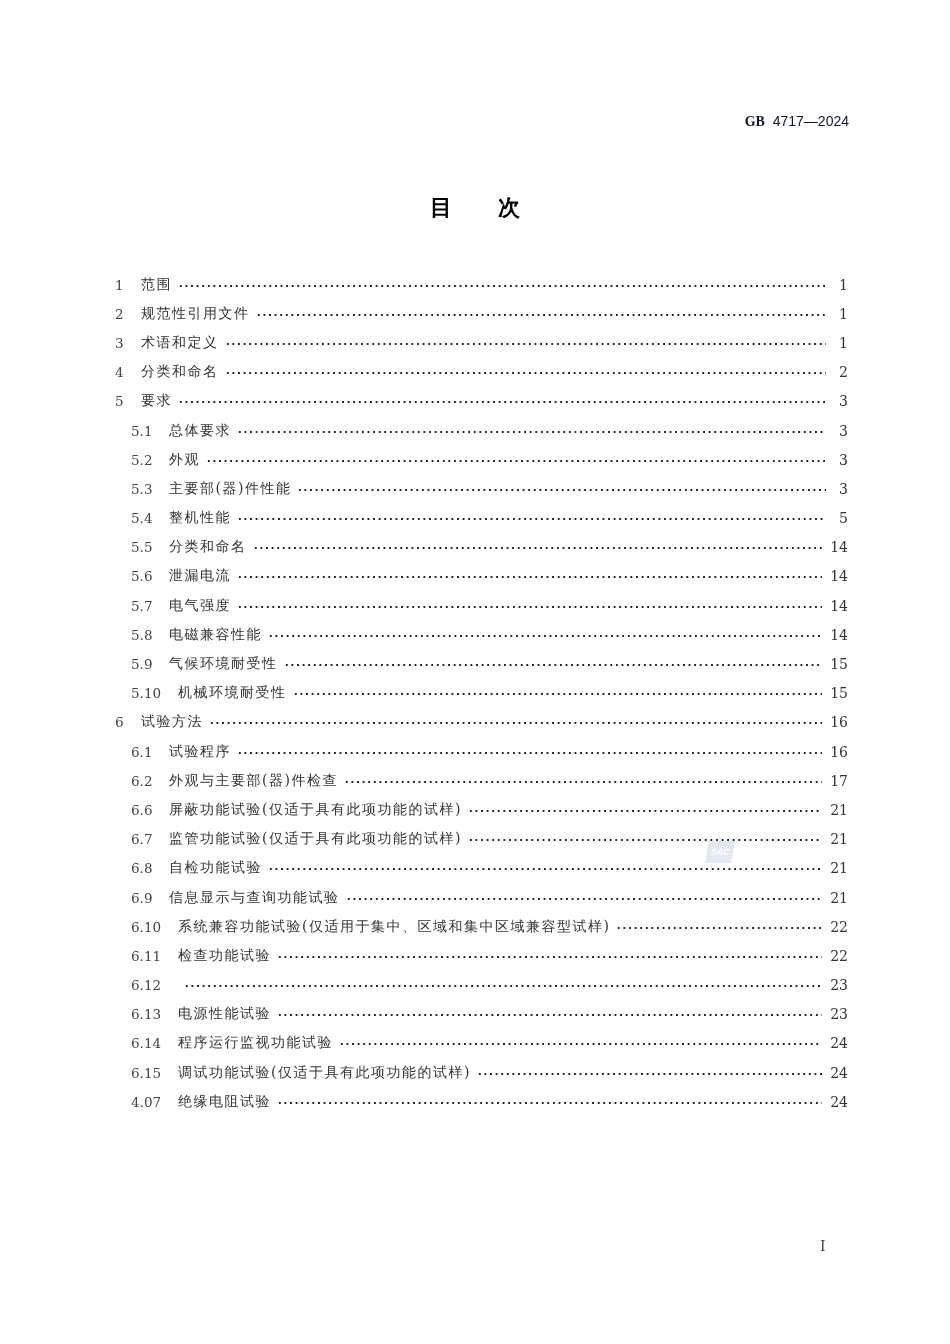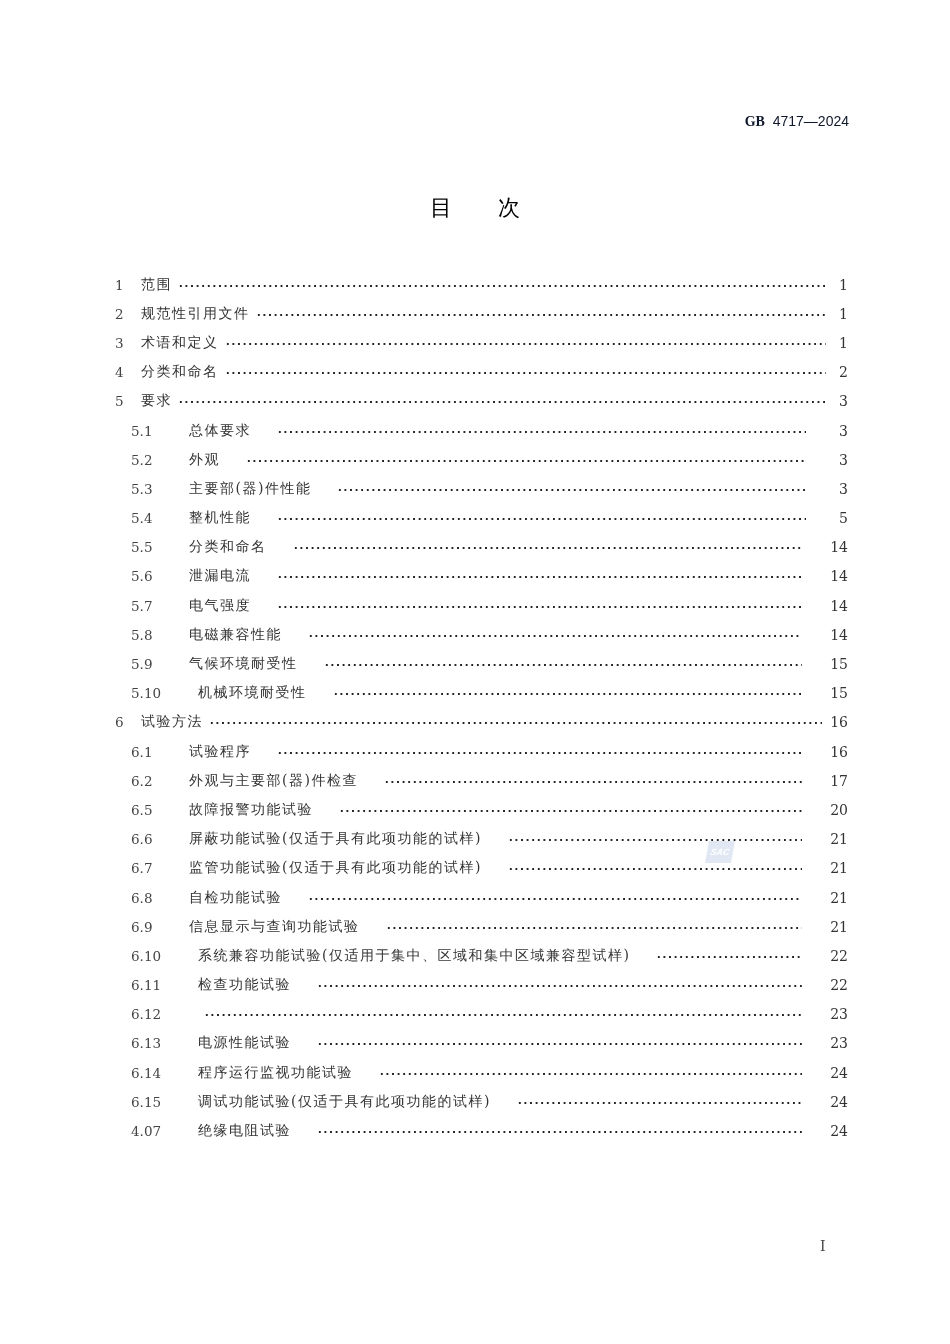--- a/index.html
+++ b/index.html
@@ -3,33 +3,33 @@
 <meta charset="utf-8">
 <style>
   html, body { margin: 0; padding: 0; background: #ffffff; }
   body { width: 950px; height: 1344px; position: relative; overflow: hidden;
          font-family: "DejaVu Serif", "Liberation Serif", serif; color: #222; }
   .std-code { position: absolute; top: 113px; right: 101px; font-size: 14px; color: #0f172a;
               font-family: "Liberation Sans", sans-serif; }
   .std-code b { font-family: "Liberation Serif", serif; font-weight: bold; }
   .title { position: absolute; top: 193px; left: 0; width: 950px; text-align: center;
            font-size: 22px; font-family: "DejaVu Sans", sans-serif; letter-spacing: 46px;
-           text-indent: 46px; color: #000; }
+           text-indent: 46px; color: #000; font-weight: bold; }
   .toc { position: absolute; top: 270px; left: 115px; width: 733px; }
   .row { position: relative; height: 29.2px; display: flex; align-items: center;
          font-size: 14px; color: #333; }
   .row .num { flex: none; font-size: 13.5px; color: #444; }
   .row .label { flex: none; letter-spacing: 1.5px; padding-left: 0; white-space: nowrap;
                 font-family: "DejaVu Serif", serif; }
   .row .dots { flex: 1; height: 2px; margin: 0 8px 0 6px; align-self: center; position: relative; top: 1px;
                background-image: radial-gradient(circle, #222 0.9px, transparent 1.1px);
                background-size: 5.6px 2px; background-repeat: repeat-x; }
   .row .page { flex: none; min-width: 14px; text-align: right; font-size: 14px; color: #333; }
   .lvl1 .num { width: 26px; }
-  .lvl2 { padding-left: 16px; gap: 20px; }
+  .lvl2 { padding-left: 16px; }
   .lvl2 .num { width: 38px; }
   .lvl2.wide .num { width: 47px; }
   .footer-page { position: absolute; top: 1238px; left: 820px; font-size: 14px; color: #444; }
   .watermark { position: absolute; left: 707px; top: 841px; width: 26px; height: 22px;
                background: #c9d7ec; opacity: 0.55; transform: skewX(-10deg);
                color: #fff; font-size: 9px; font-weight: bold; font-style: italic;
                font-family: "Liberation Sans", sans-serif; text-align: center; line-height: 22px; }
 </style>
 </head>
 <body>
@@ -144,26 +144,20 @@
       <span class="dots"></span>
       <span class="page">16</span>
     </div>
     <div class="row lvl2">
       <span class="num">6.2</span>
       <span class="label">外观与主要部(器)件检查</span>
       <span class="dots"></span>
       <span class="page">17</span>
     </div>
     <div class="row lvl2">
-      <span class="num">6.5</span>
-      <span class="label">故障报警功能试验</span>
-      <span class="dots"></span>
-      <span class="page">20</span>
-    </div>
-    <div class="row lvl2">
       <span class="num">6.6</span>
       <span class="label">屏蔽功能试验(仅适于具有此项功能的试样)</span>
       <span class="dots"></span>
       <span class="page">21</span>
     </div>
     <div class="row lvl2">
       <span class="num">6.7</span>
       <span class="label">监管功能试验(仅适于具有此项功能的试样)</span>
       <span class="dots"></span>
       <span class="page">21</span>

